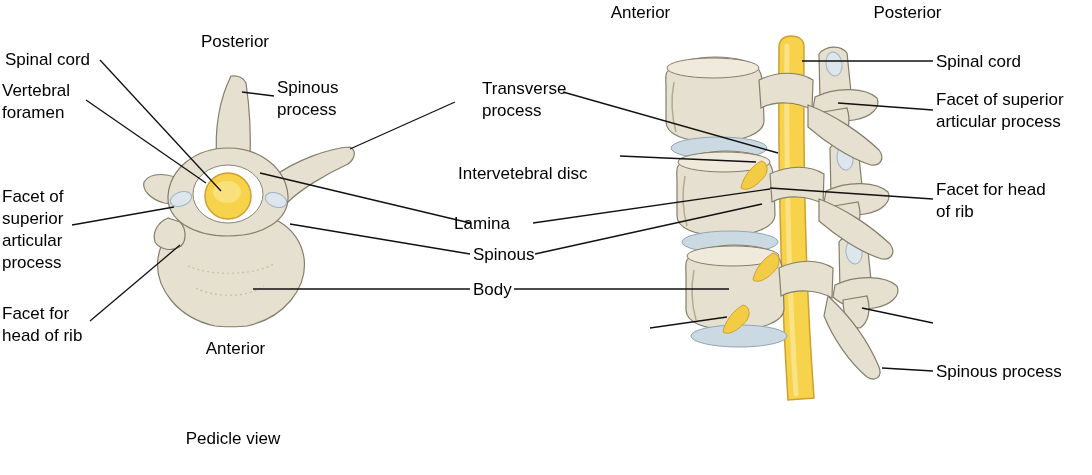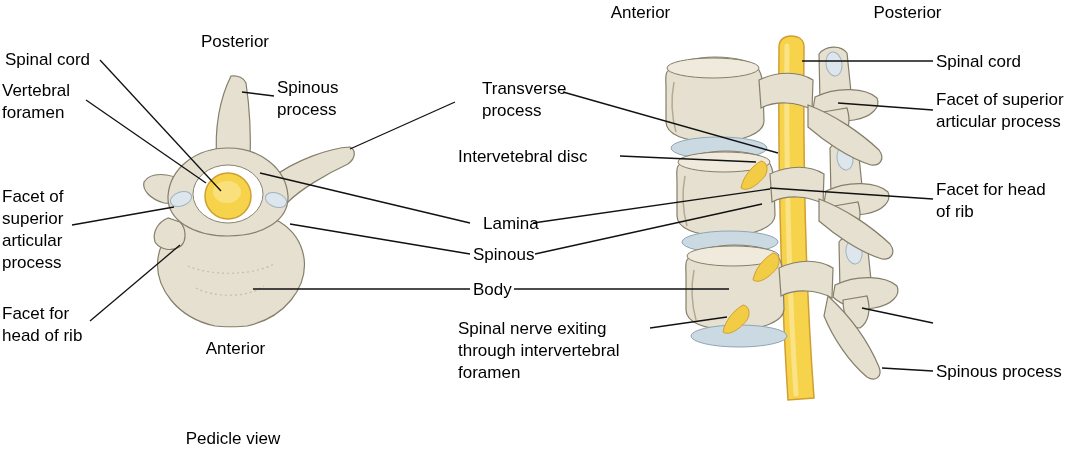--- a/index.html
+++ b/index.html
@@ -138,25 +138,24 @@
   <div class="lbl ctr" style="left:190px;top:31px;width:90px;">Posterior</div>
   <div class="lbl" style="left:5px;top:49px;width:95px;">Spinal cord</div>
   <div class="lbl" style="left:2px;top:80px;width:80px;">Vertebral foramen</div>
   <div class="lbl" style="left:277px;top:77px;width:80px;">Spinous process</div>
   <div class="lbl" style="left:2px;top:186px;width:78px;">Facet of superior articular process</div>
   <div class="lbl" style="left:2px;top:303px;width:88px;">Facet for head of rib</div>
   <div class="lbl ctr" style="left:193px;top:338px;width:85px;">Anterior</div>
   <div class="lbl ctr" style="left:158px;top:428px;width:150px;">Pedicle view</div>
 
   <div class="lbl" style="left:458px;top:78px;width:105px;margin-left:24px;">Transverse process</div>
-  <div class="lbl" style="left:458px;top:146px;width:165px;">Intervetebral disc</div>
-  <div class="lbl" style="left:483px;top:213px;width:70px;">Lamina</div>
+  <div class="lbl" style="left:458px;top:163px;width:165px;">Intervetebral disc</div>
+  <div class="lbl" style="left:447px;top:213px;width:70px;text-align:center;">Lamina</div>
   <div class="lbl" style="left:473px;top:244px;width:70px;">Spinous</div>
   <div class="lbl" style="left:473px;top:279px;width:60px;">Body</div>
-  <div class="lbl" style="left:458px;top:318px;width:205px;">Spinal nerve exiting through intervertebral foramen</div>
 
   <div class="lbl ctr" style="left:598px;top:2px;width:85px;">Anterior</div>
   <div class="lbl ctr" style="left:860px;top:2px;width:95px;">Posterior</div>
   <div class="lbl" style="left:936px;top:51px;width:100px;">Spinal cord</div>
   <div class="lbl" style="left:936px;top:89px;width:152px;">Facet of superior articular process</div>
   <div class="lbl" style="left:936px;top:179px;width:115px;">Facet for head of rib</div>
   <div class="lbl" style="left:936px;top:361px;width:140px;">Spinous process</div>
 
 </div>
 

